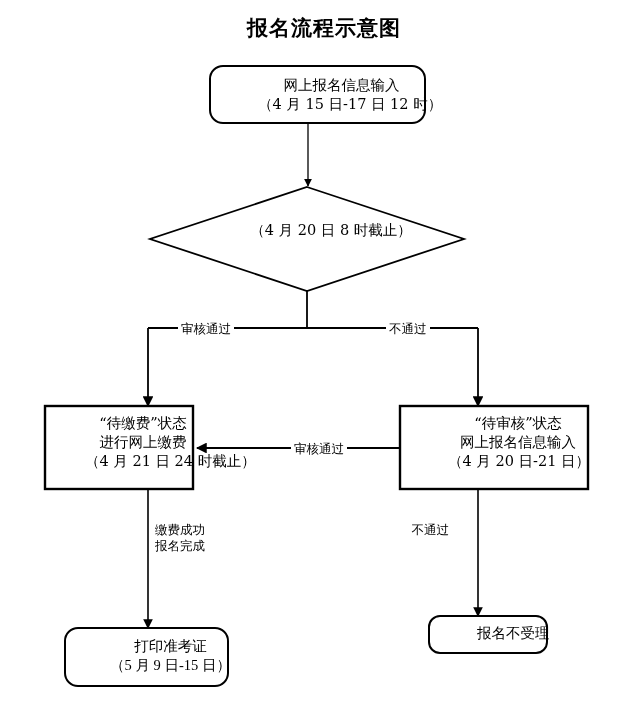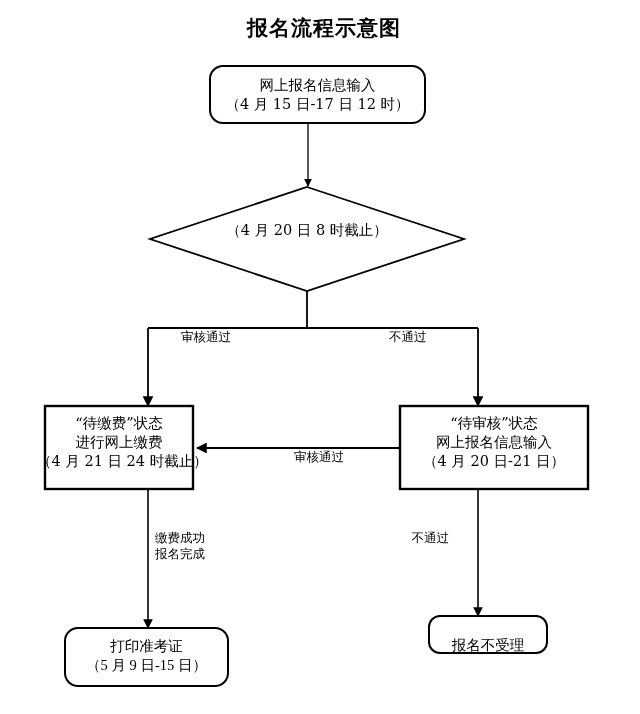--- a/index.html
+++ b/index.html
@@ -31,32 +31,32 @@
     text-align: center;
     line-height: 1.32;
     font-family: "DejaVu Serif", "Liberation Serif", serif;
     font-size: 14.5px;
     color: #000;
     white-space: nowrap;
     pointer-events: none;
   }
   .node-text .line {
     display: block;
+    padding-left: 48px;
   }
   .edge-label {
     position: absolute;
     font-family: "DejaVu Serif", "Liberation Serif", serif;
     font-size: 12.5px;
     line-height: 1.28;
     color: #000;
     text-align: center;
     white-space: nowrap;
     background: #ffffff;
     padding: 0 3px;
-    margin-top: 8px;
   }
   .edge-label .line {
     display: block;
   }
   #page-title {
     position: absolute;
     left: 4px;
     top: 14px;
     width: 640px;
     text-align: center;
@@ -129,21 +129,21 @@
     <span class="line">“待审核”状态</span>
     <span class="line">网上报名信息输入</span>
     <span class="line">（4 月 20 日-21 日）</span>
   </div>
 
   <div class="node-text" style="left:62px; top:637px; width:169px;font-family:Liberation Serif, serif;">
     <span class="line">打印准考证</span>
     <span class="line">（5 月 9 日-15 日）</span>
   </div>
 
-  <div class="node-text" style="left:429px; top:624px; width:118px;margin-top:12px;">
+  <div class="node-text" style="left:429px; top:624px; width:118px;">
     <span class="line">报名不受理</span>
   </div>
 
   <div class="edge-label" style="left:178px; top:321px;">
     <span class="line">审核通过</span>
   </div>
 
   <div class="edge-label" style="left:386px; top:321px;">
     <span class="line">不通过</span>
   </div>

